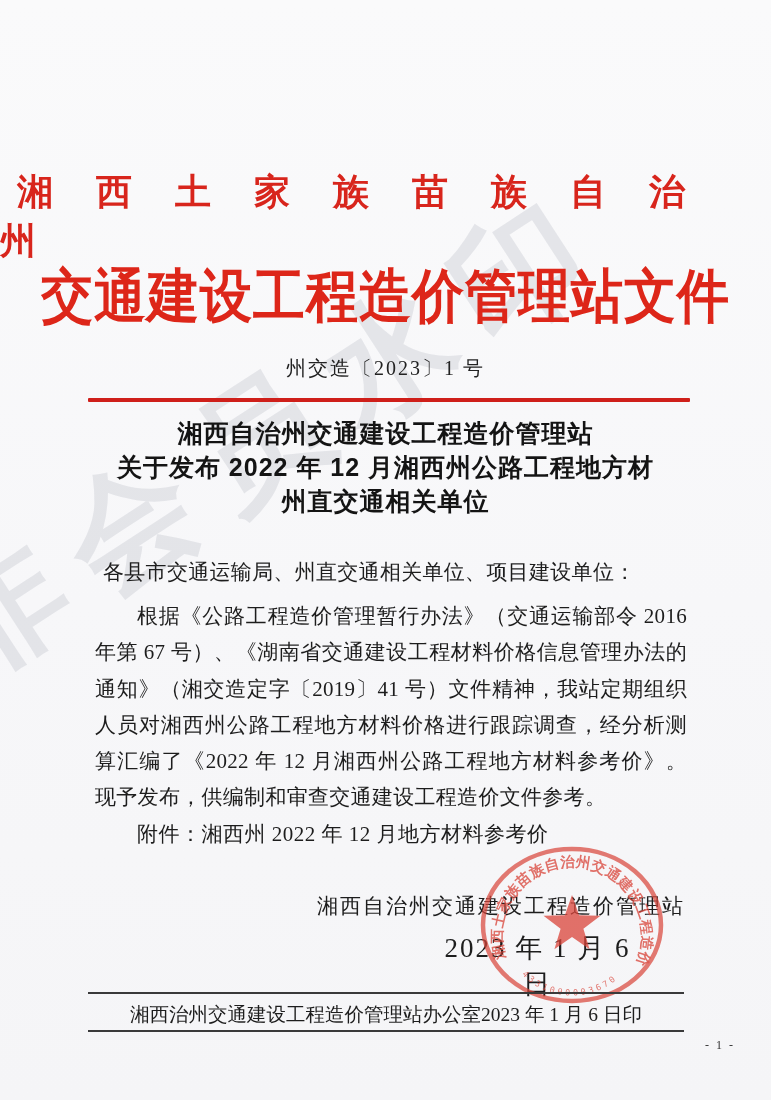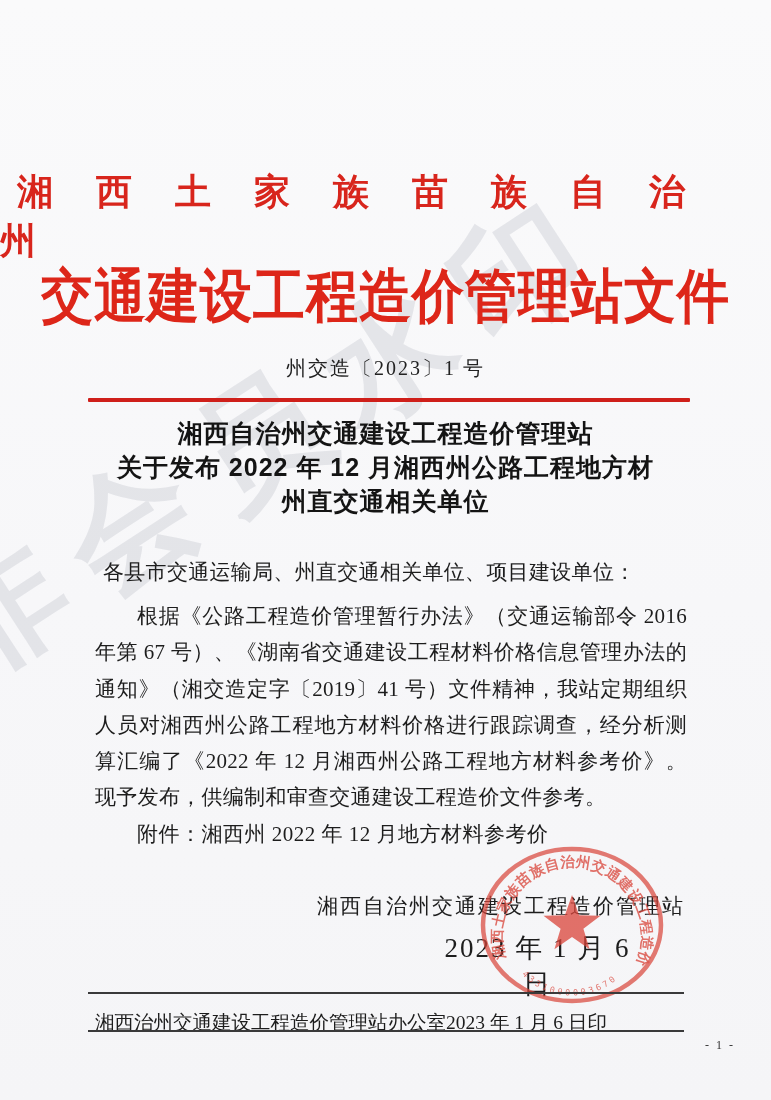--- a/index.html
+++ b/index.html
@@ -60,22 +60,22 @@
     font-size:21px;color:#1d1d1d;letter-spacing:2px;
   }
   .sign-date{
     position:absolute;top:930px;left:430px;width:215px;text-align:center;
     font-size:27px;color:#1d1d1d;letter-spacing:2px;
   }
   .seal{position:absolute;left:476px;top:842px;width:192px;height:164px;opacity:0.88;}
   .rule-thin{position:absolute;left:88px;width:596px;height:2px;background:#3a3a3a;}
   .footer-row{
     position:absolute;top:1001px;left:95px;width:582px;
-    display:flex;justify-content:flex-start;align-items:baseline;
-    font-size:19.5px;color:#1d1d1d;margin-top:8px;
+    display:flex;justify-content:center;align-items:baseline;
+    font-size:19.5px;color:#1d1d1d;
   }
   .pagenum{
     position:absolute;top:1038px;right:36px;
     font-size:12px;color:#333;letter-spacing:2px;
   }
 </style>
 </head>
 <body>
 
 <div class="page">

